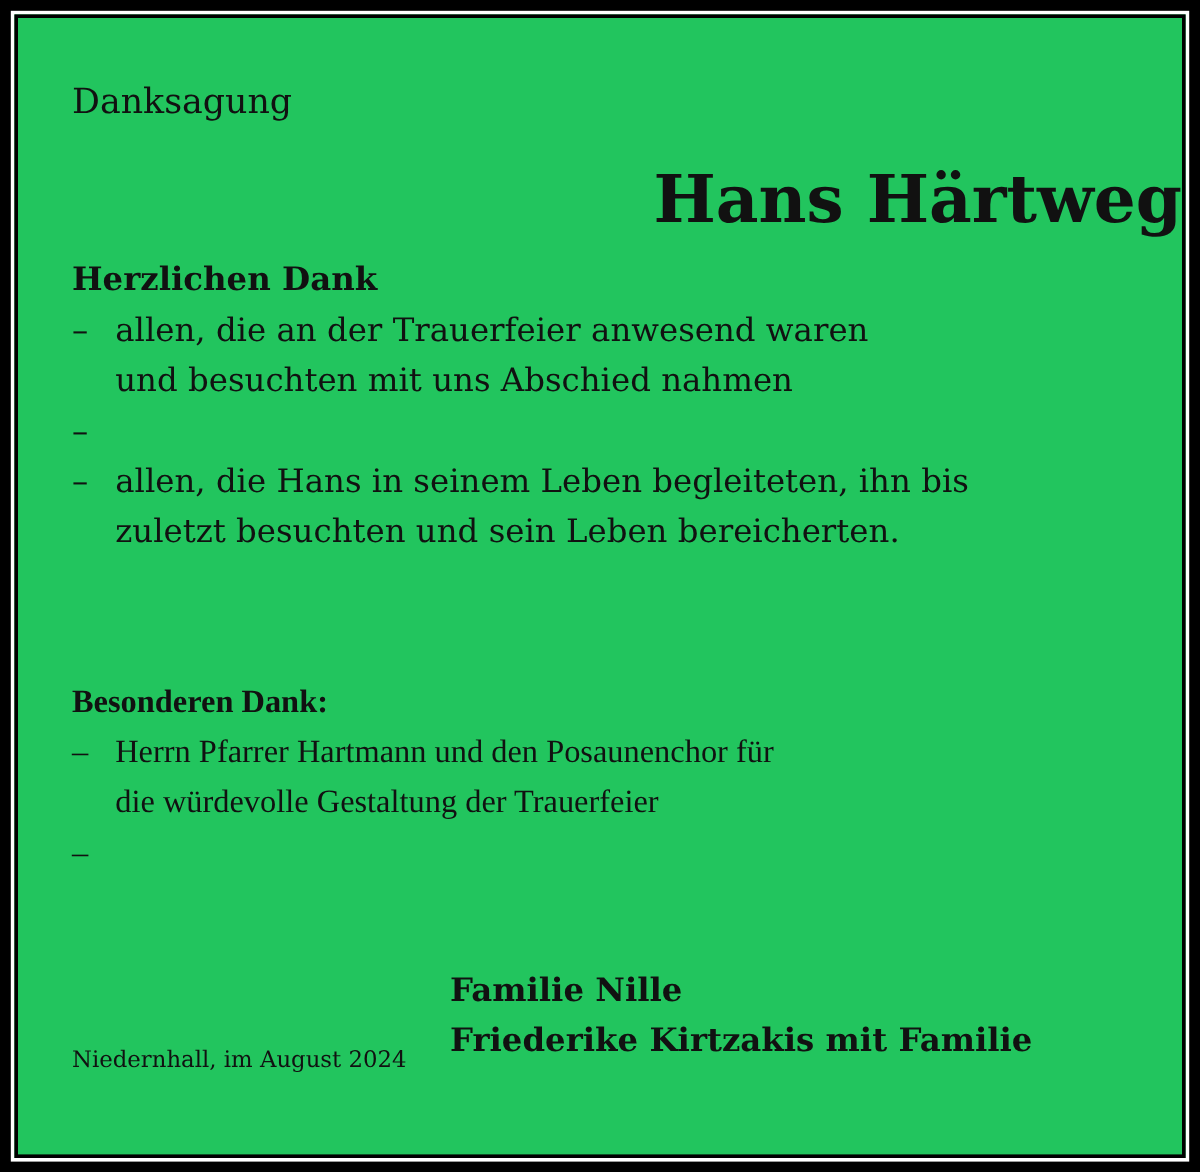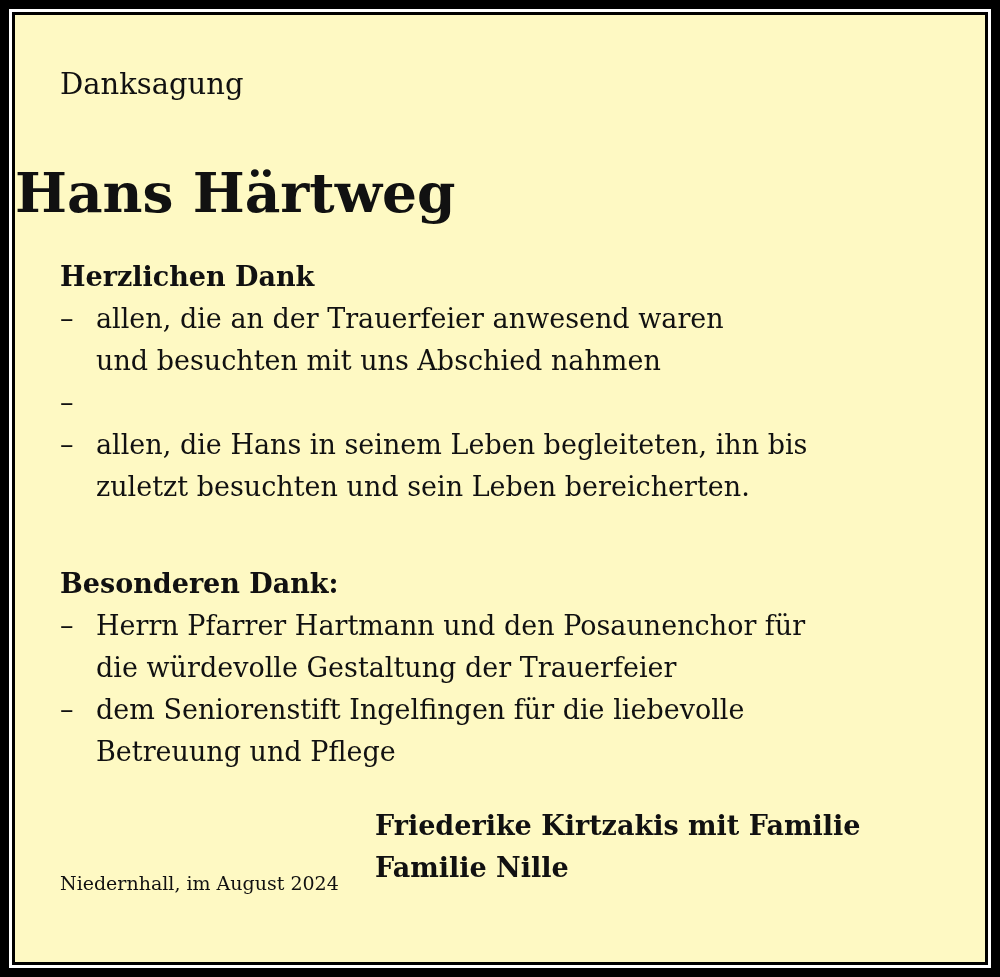--- a/index.html
+++ b/index.html
@@ -1,70 +1,68 @@
 <!DOCTYPE html>
 <html><head>
 <meta charset="utf-8">
 <style>
   html, body { margin:0; padding:0; }
   body { width:1000px; height:977px; background:#000; position:relative; overflow:hidden; }
   .outer { position:absolute; left:9px; top:9px; right:9px; bottom:9px; background:#fff; }
-  .inner { position:absolute; left:3px; top:3px; right:3px; bottom:3px; border:3px solid #000; background:#fef9c3; }
+  .inner { position:absolute; left:3px; top:3px; right:3px; bottom:3px; border:3px solid #000; background:#22c55e; }
   .content { position:absolute; left:0; top:0; right:0; bottom:0; font-family:"DejaVu Serif", serif; color:#111; }
   .intro { position:absolute; left:45px; top:52px; font-size:29px; }
-  .name { position:absolute; left:0; right:0; top:118px; text-align:left; font-size:55px; font-weight:bold; letter-spacing:0px;margin-top:27px; }
+  .name { position:absolute; left:0; right:0; top:118px; text-align:right; font-size:55px; font-weight:bold; letter-spacing:0px; }
   .section { position:absolute; left:45px; font-size:27px; line-height:42px; }
   .heading { font-weight:bold; }
   .item { display:flex; }
   .dash { width:36px; flex:none; }
   .text { white-space:pre-line; }
   .sign { position:absolute; left:360px; top:790px; font-size:27px; font-weight:bold; line-height:42px; }
   .place { position:absolute; left:45px; top:857px; font-size:19px; }
 </style>
 </head>
 <body>
 
 <div class="outer">
   <div class="inner">
     <div class="content">
       <div class="intro">Danksagung</div>
       <div class="name">Hans Härtweg</div>
 
-      <div class="section" style="top:198px;margin-top:43px;">
+      <div class="section" style="top:198px;">
         <div class="heading">Herzlichen Dank</div>
         <div class="item">
             <span class="dash">–</span>
             <span class="text">allen, die an der Trauerfeier anwesend waren
 und besuchten mit uns Abschied nahmen</span>
           </div>
         <div class="item">
             <span class="dash">–</span>
           </div>
         <div class="item">
             <span class="dash">–</span>
             <span class="text">allen, die Hans in seinem Leben begleiteten, ihn bis
 zuletzt besuchten und sein Leben bereicherten.</span>
           </div>
       </div>
 
-      <div class="section" style="top:548px;">
+      <div class="section" style="top:548px;font-family:Liberation Serif, serif;">
         <div class="heading">Besonderen Dank:</div>
         <div class="item">
             <span class="dash">–</span>
             <span class="text">Herrn Pfarrer Hartmann und den Posaunenchor für
 die würdevolle Gestaltung der Trauerfeier</span>
           </div>
         <div class="item">
             <span class="dash">–</span>
-            <span class="text">dem Seniorenstift Ingelfingen für die liebevolle
-Betreuung und Pflege</span>
           </div>
       </div>
 
       <div class="sign">
+        <div>Familie Nille</div>
         <div>Friederike Kirtzakis mit Familie</div>
-        <div>Familie Nille</div>
       </div>
 
       <div class="place">Niedernhall, im August 2024</div>
     </div>
   </div>
 </div>
 
 </body></html>

